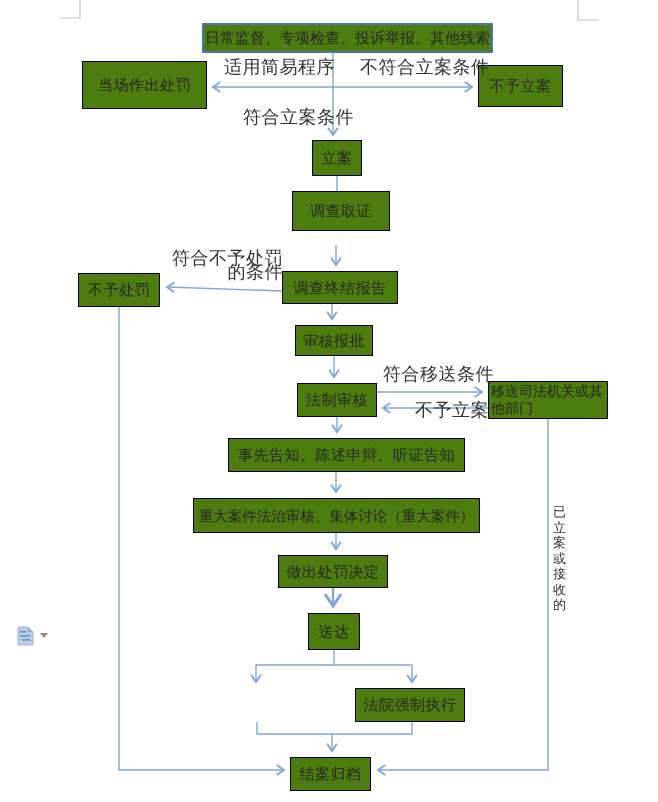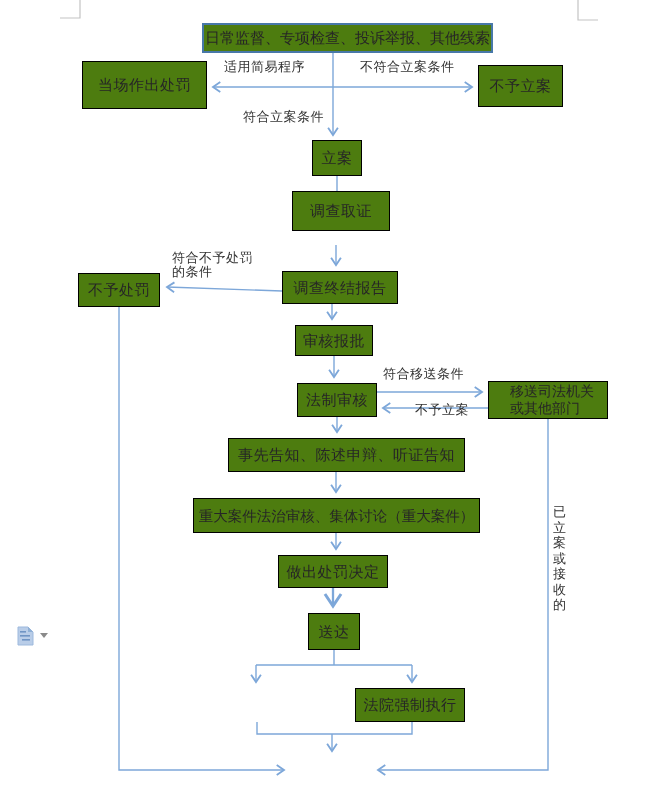--- a/index.html
+++ b/index.html
@@ -14,25 +14,25 @@
   }
   #connectors{position:absolute;left:0;top:0;z-index:1;}
   .node{
     position:absolute;z-index:2;background:#4d7c0f;
     border:1.6px solid var(--boxborder);
     display:flex;align-items:center;justify-content:center;
     font-size:15px;line-height:18px;text-align:center;
     box-sizing:border-box;letter-spacing:0.5px;
   }
   .node.accent{border:2px solid var(--accent);font-size:15px;letter-spacing:0;}
-  .node.left-align{justify-content:flex-start;text-align:left;padding-left:21px;letter-spacing:0;}
+  .node.left-align{justify-content:flex-start;text-align:left;padding-left:2px;letter-spacing:0;}
   .node.tight{letter-spacing:0;font-size:14.5px;}
   .edge-label{
-    position:absolute;z-index:2;font-size:13px;line-height:13.5px;color:#333333;
-    letter-spacing:0.5px;white-space:nowrap;
+    position:absolute;z-index:2;font-size:18px;line-height:13.5px;color:#333333;
+    letter-spacing:0.5px;white-space:nowrap;text-align:right;
   }
   .edge-label.multiline{white-space:pre-line;line-height:14px;}
   .edge-label.vertical{
     white-space:normal;word-break:break-all;width:15px;
     font-size:13px;line-height:15.5px;letter-spacing:0;text-align:center;
   }
   .margin-widget{position:absolute;left:17px;top:626px;z-index:3;display:flex;align-items:flex-start;}
   .doc-icon{display:block;}
   .dropdown-caret{
     margin-left:6px;margin-top:7px;width:0;height:0;
@@ -123,20 +123,21 @@
 
   <div class="node tight" style="left:193px;top:498px;width:287px;height:35px;">重大案件法治审核、集体讨论（重大案件）</div>
 
   <div class="node" style="left:278px;top:555px;width:110px;height:33px;">做出处罚决定</div>
 
   <div class="node" style="left:308px;top:613px;width:52px;height:37px;">送达</div>
 
 
   <div class="node" style="left:355px;top:688px;width:110px;height:34px;">法院强制执行</div>
 
+  <div class="node" style="left:290px;top:757px;width:81px;height:34px;">结案归档</div>
 
   <div class="edge-label" style="left:224px;top:60px;">适用简易程序</div>
 
   <div class="edge-label" style="left:360px;top:60px;">不符合立案条件</div>
 
   <div class="edge-label" style="left:243px;top:110px;">符合立案条件</div>
 
   <div class="edge-label multiline" style="left:172px;top:251px;">符合不予处罚
 的条件</div>
 

